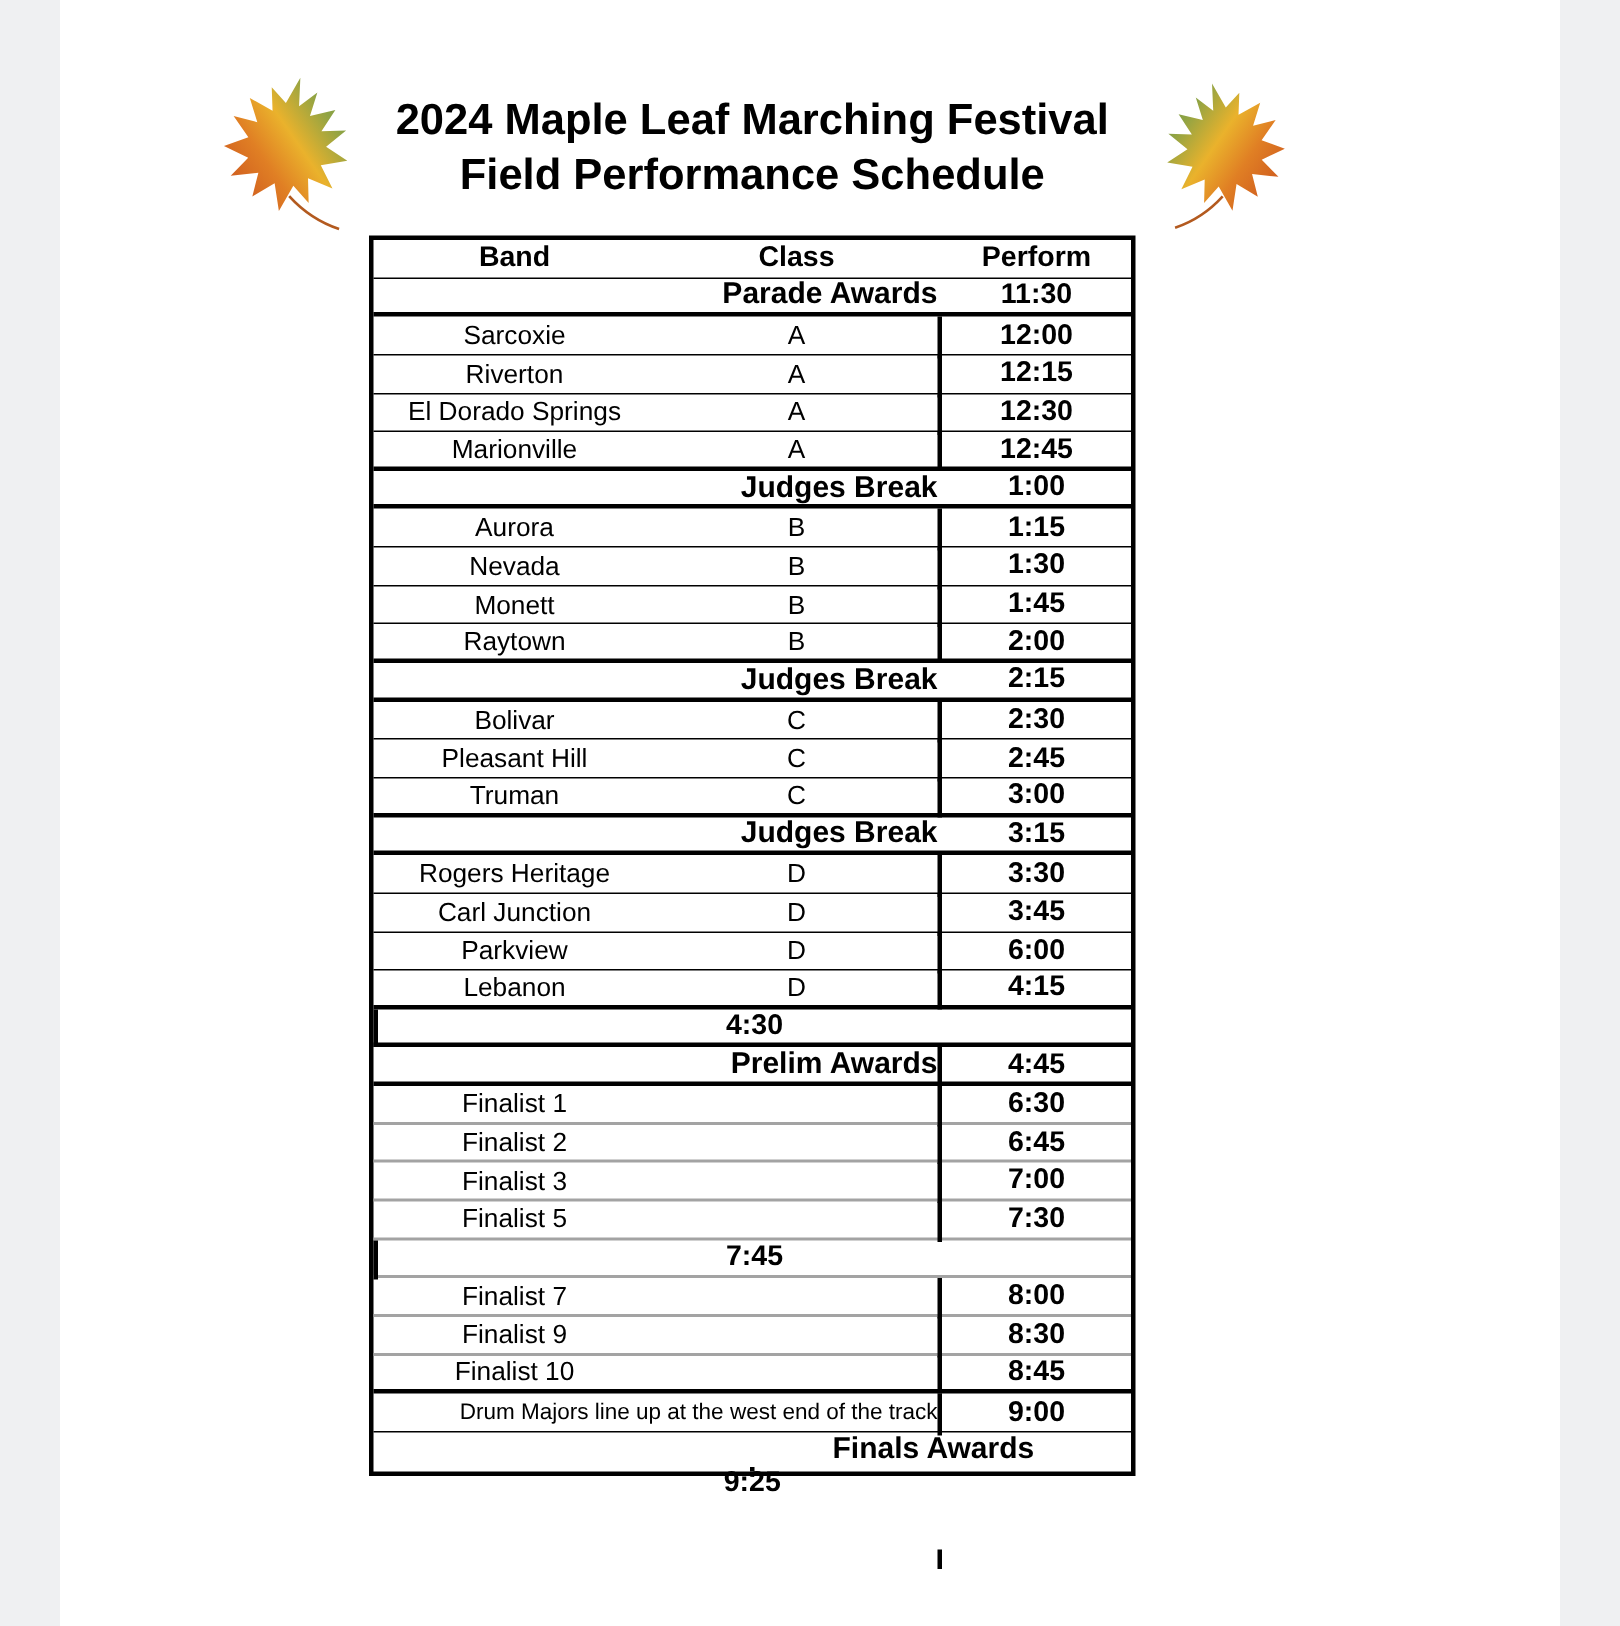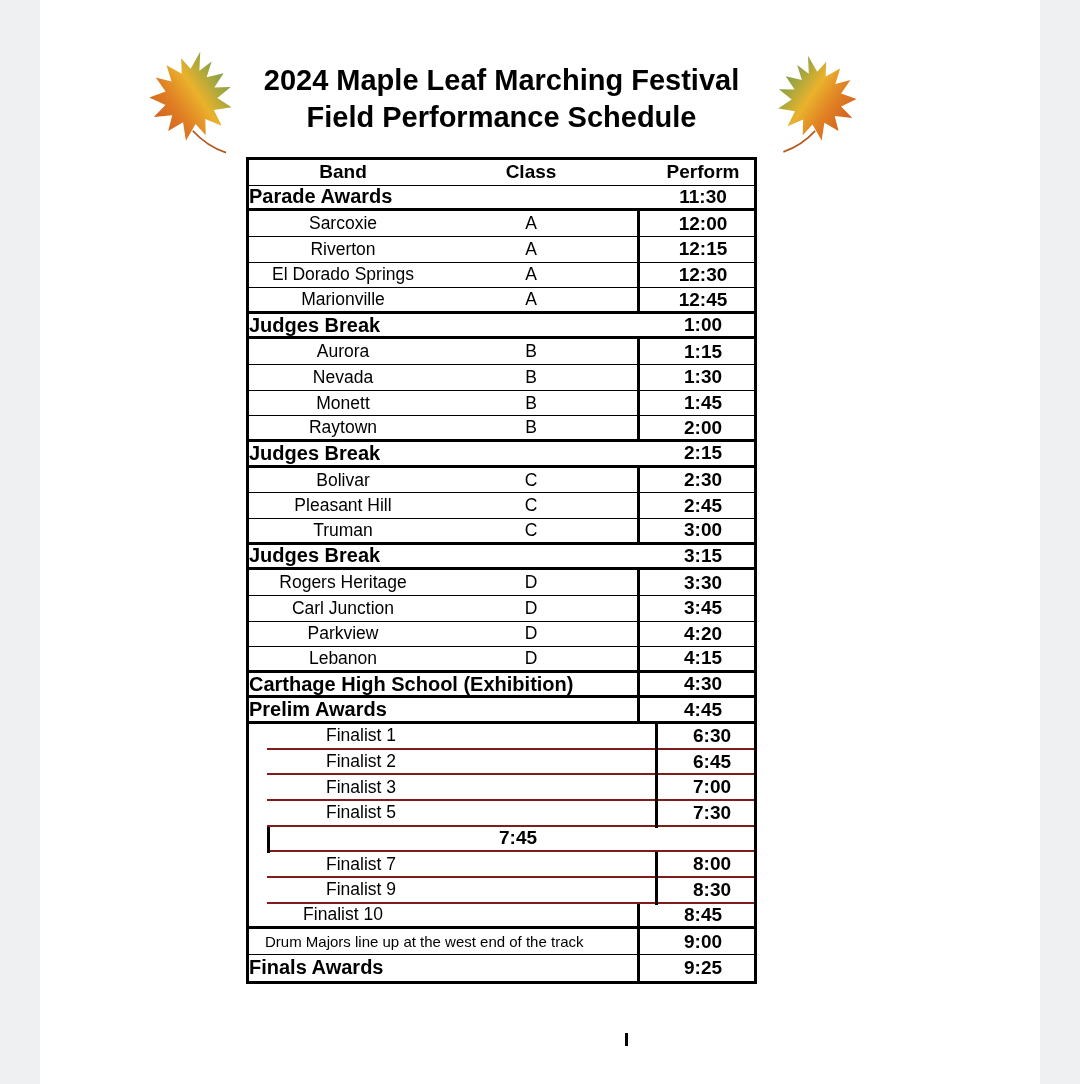--- a/index.html
+++ b/index.html
@@ -33,31 +33,30 @@
   .schedule-table{
     position:absolute;left:246px;top:157px;
     width:505px;
     border:3px solid #000;
     background:#fff;
   }
   .row{
     display:flex;align-items:center;
     height:25.65px;box-sizing:border-box;
     border-bottom:1px solid #000;
-    gap:12px;
   }
   .row.b-thin{border-bottom:1px solid #000;}
-  .row.b-med{border-bottom:2px solid #7f1d1d;margin-left:18px;}
+  .row.b-med{border-bottom:2px solid #a3a3a3;}
   .row.b-thick{border-bottom:3px solid #000;}
-  .row.b-none{border-bottom:none;}
+  .row.b-none{border-bottom:none;flex-direction:column;}
   .cell-left{
     width:376px;display:flex;align-items:center;height:100%;
   }
   .half{width:188px;text-align:center;}
-  .full{width:376px;text-align:left;}
+  .full{width:376px;text-align:right;}
   .txt{font-size:17.5px;color:#000;}
   .hdr{font-weight:bold;font-size:19px;color:#000;}
   .evt{font-weight:bold;font-size:20px;color:#000;letter-spacing:0;}
   .note{font-size:15px;color:#000;margin-left:16px;}
   .divider{width:3px;height:100%;position:relative;}
   .divider.on::after{
     content:"";position:absolute;left:0;top:0;bottom:-3px;width:3px;background:#000;
   }
   .cell-time{
     flex:1;text-align:center;
@@ -255,34 +254,31 @@
           </div>
           <div class="divider on"></div>
           <div class="cell-time">3:45</div>
         </div>
         <div class="row b-thin">
           <div class="cell-left">
             <span class="half txt">Parkview</span>
             <span class="half txt">D</span>
           </div>
           <div class="divider on"></div>
-          <div class="cell-time">4:20</div>
+          <div class="cell-time">6:00</div>
         </div>
         <div class="row b-thick">
           <div class="cell-left">
             <span class="half txt">Lebanon</span>
             <span class="half txt">D</span>
           </div>
           <div class="divider on"></div>
           <div class="cell-time">4:15</div>
         </div>
         <div class="row b-thick">
-          <div class="cell-left">
-            <span class="full evt">Carthage High School (Exhibition)</span>
-          </div>
           <div class="divider on"></div>
           <div class="cell-time">4:30</div>
         </div>
         <div class="row b-thick">
           <div class="cell-left">
             <span class="full evt">Prelim Awards</span>
           </div>
           <div class="divider on"></div>
           <div class="cell-time">4:45</div>
         </div>

